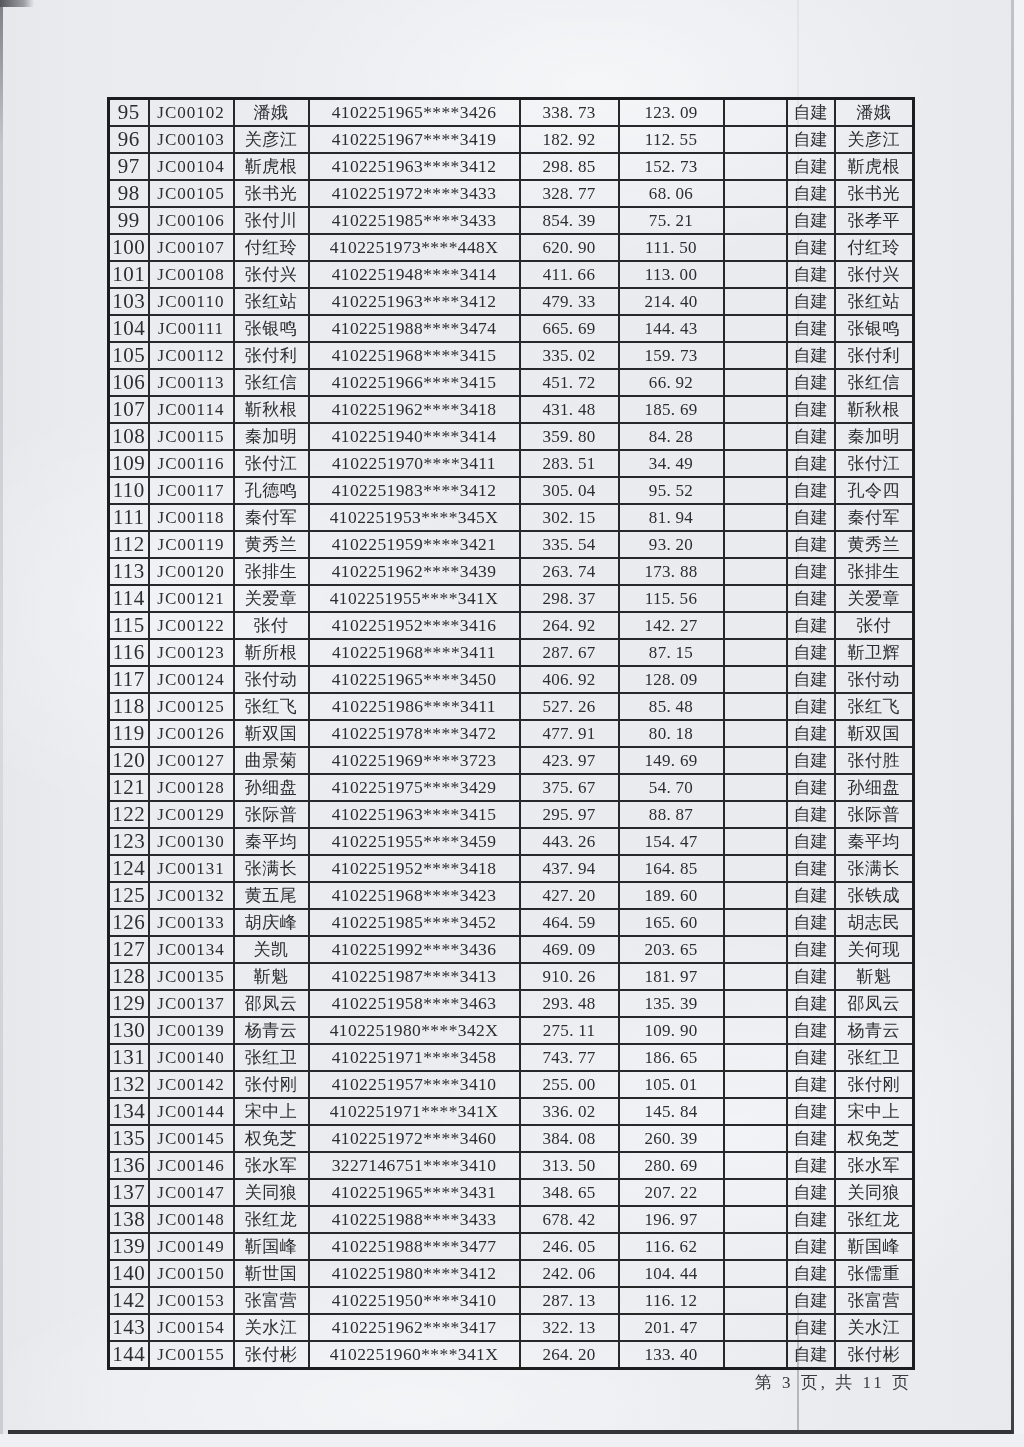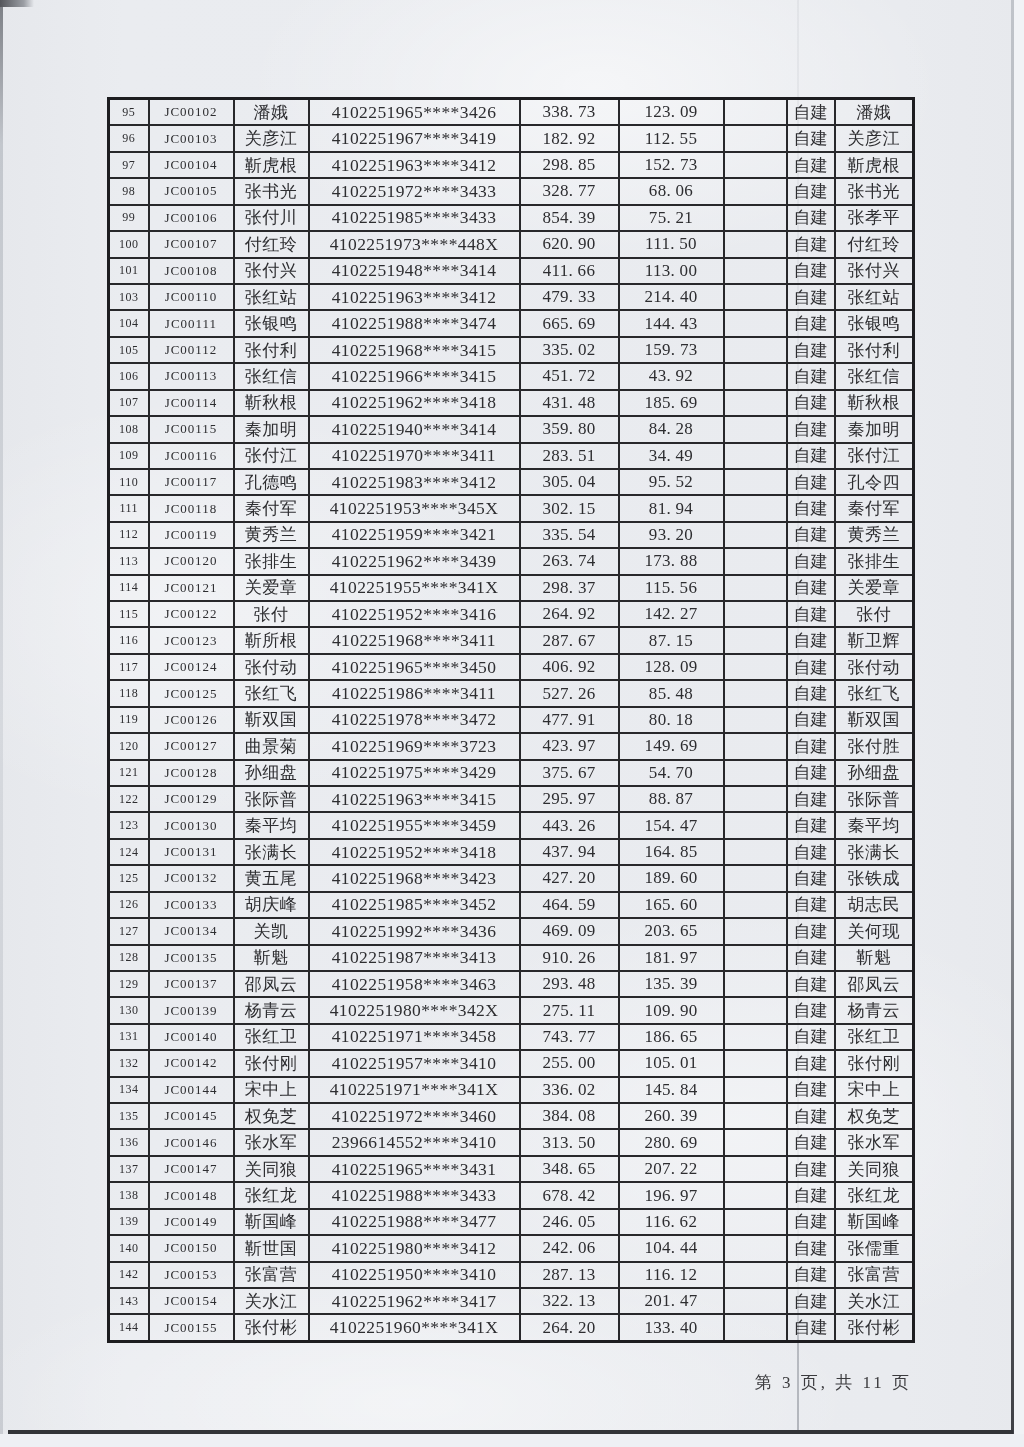--- a/index.html
+++ b/index.html
@@ -65,22 +65,22 @@
   }
   table.records { border: 3px solid #1d1d20; }
   table.records td {
     border: 2px solid #28282b;
     text-align: center;
     vertical-align: middle;
     padding: 0;
     white-space: nowrap;
     overflow: hidden;
   }
-  td.c0 { font-size: 12px; letter-spacing: 0.5px; }
-  td.c1 { font-size: 13px; letter-spacing: 1px; margin-top: 24px; }
+  td.c0 { font-size: 21px; letter-spacing: 0.5px; }
+  td.c1 { font-size: 17px; letter-spacing: 1px; margin-top: 24px; }
   td.c2 { font-size: 17px; letter-spacing: 0.5px; }
   td.c3 { font-size: 17.5px; letter-spacing: 0.4px; }
   td.c4, td.c5 { font-size: 17px; letter-spacing: 0.3px; }
   td.c7 { font-size: 17px; letter-spacing: 0px; }
   td.c8 { font-size: 17px; letter-spacing: 0.5px; }
   .page-footer {
     position: absolute;
     left: 107px;
     top: 1371px;
     width: 805px;
@@ -219,21 +219,21 @@
           <td class="c6"></td>
           <td class="c7">自建</td>
           <td class="c8">张付利</td>
         </tr>
         <tr>
           <td class="c0">106</td>
           <td class="c1">JC00113</td>
           <td class="c2">张红信</td>
           <td class="c3">4102251966****3415</td>
           <td class="c4">451. 72</td>
-          <td class="c5">43. 92</td>
+          <td class="c5">66. 92</td>
           <td class="c6"></td>
           <td class="c7">自建</td>
           <td class="c8">张红信</td>
         </tr>
         <tr>
           <td class="c0">107</td>
           <td class="c1">JC00114</td>
           <td class="c2">靳秋根</td>
           <td class="c3">4102251962****3418</td>
           <td class="c4">431. 48</td>
@@ -536,21 +536,21 @@
           <td class="c4">384. 08</td>
           <td class="c5">260. 39</td>
           <td class="c6"></td>
           <td class="c7">自建</td>
           <td class="c8">权免芝</td>
         </tr>
         <tr>
           <td class="c0">136</td>
           <td class="c1">JC00146</td>
           <td class="c2">张水军</td>
-          <td class="c3">2396614552****3410</td>
+          <td class="c3">3227146751****3410</td>
           <td class="c4">313. 50</td>
           <td class="c5">280. 69</td>
           <td class="c6"></td>
           <td class="c7">自建</td>
           <td class="c8">张水军</td>
         </tr>
         <tr>
           <td class="c0">137</td>
           <td class="c1">JC00147</td>
           <td class="c2">关同狼</td>

